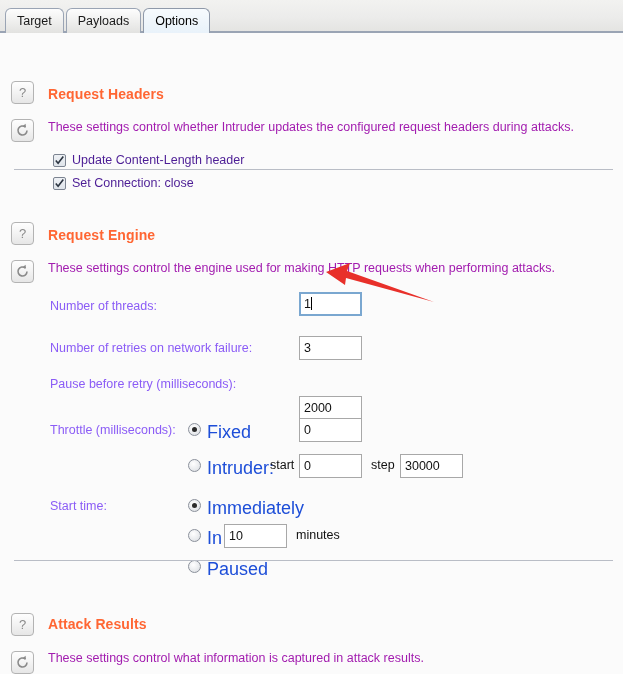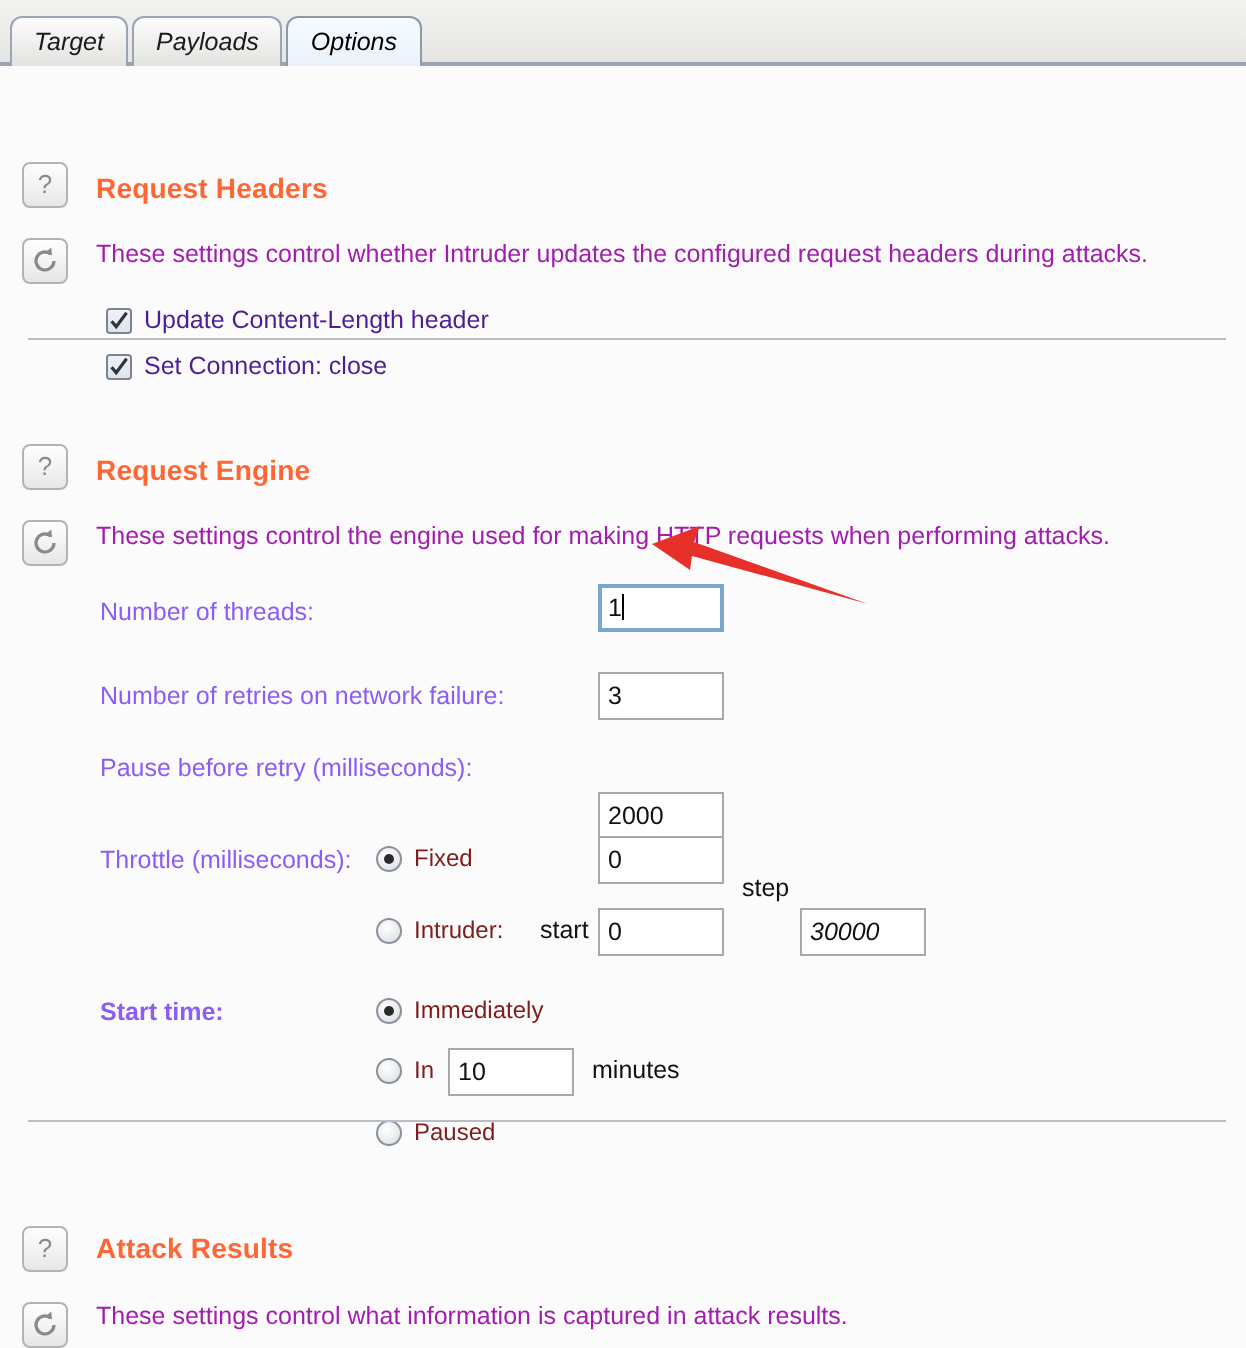--- a/index.html
+++ b/index.html
@@ -38,21 +38,20 @@
     color: #1a1a1a;
     border: 1px solid #9aa4b4;
     border-bottom: none;
     border-radius: 6px 6px 0 0;
     background: linear-gradient(to bottom, #fdfdfd 0%, #f1f1f0 45%, #e2e2e0 100%);
     box-sizing: border-box;
     white-space: nowrap;
     cursor: default;
     bottom: -2px;
     z-index: 1;
-    font-style: italic;
   }
   .tab.active {
     background: linear-gradient(to bottom, #f7fbfe 0%, #eef5fb 60%, #e9f2fa 100%);
     border-color: #8f99a9;
     z-index: 3;
     color: #000;
   }
 
   
   .content {
@@ -147,22 +146,22 @@
   .rb.on::after {
     content: "";
     position: absolute;
     left: 3px; top: 3px;
     width: 5px; height: 5px;
     border-radius: 50%;
     background: #2b2b2b;
   }
   .rb-label {
     position: absolute;
-    font-size: 12px;
-    color: #7f1d1d;
+    font-size: 18px;
+    color: #1d4ed8;
     white-space: nowrap;
     cursor: default;
   }
 
   
   .tf {
     position: absolute;
     height: 24px;
     border: 1px solid #a8a8a8;
     background: #ffffff;
@@ -284,26 +283,26 @@
     <div class="tf" style="left:299px; top:385px; width:63px;">
       <span>0</span>
     </div>
 
     <div class="rb" style="left:188px; top:426px;"></div>
     <div class="rb-label" style="left:207px; top:425px;">Intruder:</div>
     <div class="inline-word" style="left:270px; top:425px;">start</div>
     <div class="tf" style="left:299px; top:421px; width:63px;">
       <span>0</span>
     </div>
-    <div class="inline-word" style="left:371px; top:404px;text-align:center;">step</div>
-    <div class="tf" style="left:400px; top:421px; width:63px;font-style:italic;">
+    <div class="inline-word" style="left:371px; top:425px;text-align:center;">step</div>
+    <div class="tf" style="left:400px; top:421px; width:63px;">
       <span>30000</span>
     </div>
 
-    <div class="row-label" style="left:50px; top:466px;font-weight:bold;">Start time:</div>
+    <div class="row-label" style="left:50px; top:466px;">Start time:</div>
 
     <div class="rb on" style="left:188px; top:466px;"></div>
     <div class="rb-label" style="left:207px; top:465px;">Immediately</div>
 
     <div class="rb" style="left:188px; top:496px;"></div>
     <div class="rb-label" style="left:207px; top:495px;">In</div>
     <div class="tf" style="left:224px; top:491px; width:63px;">
       <span>10</span>
     </div>
     <div class="inline-word" style="left:296px; top:495px;">minutes</div>

